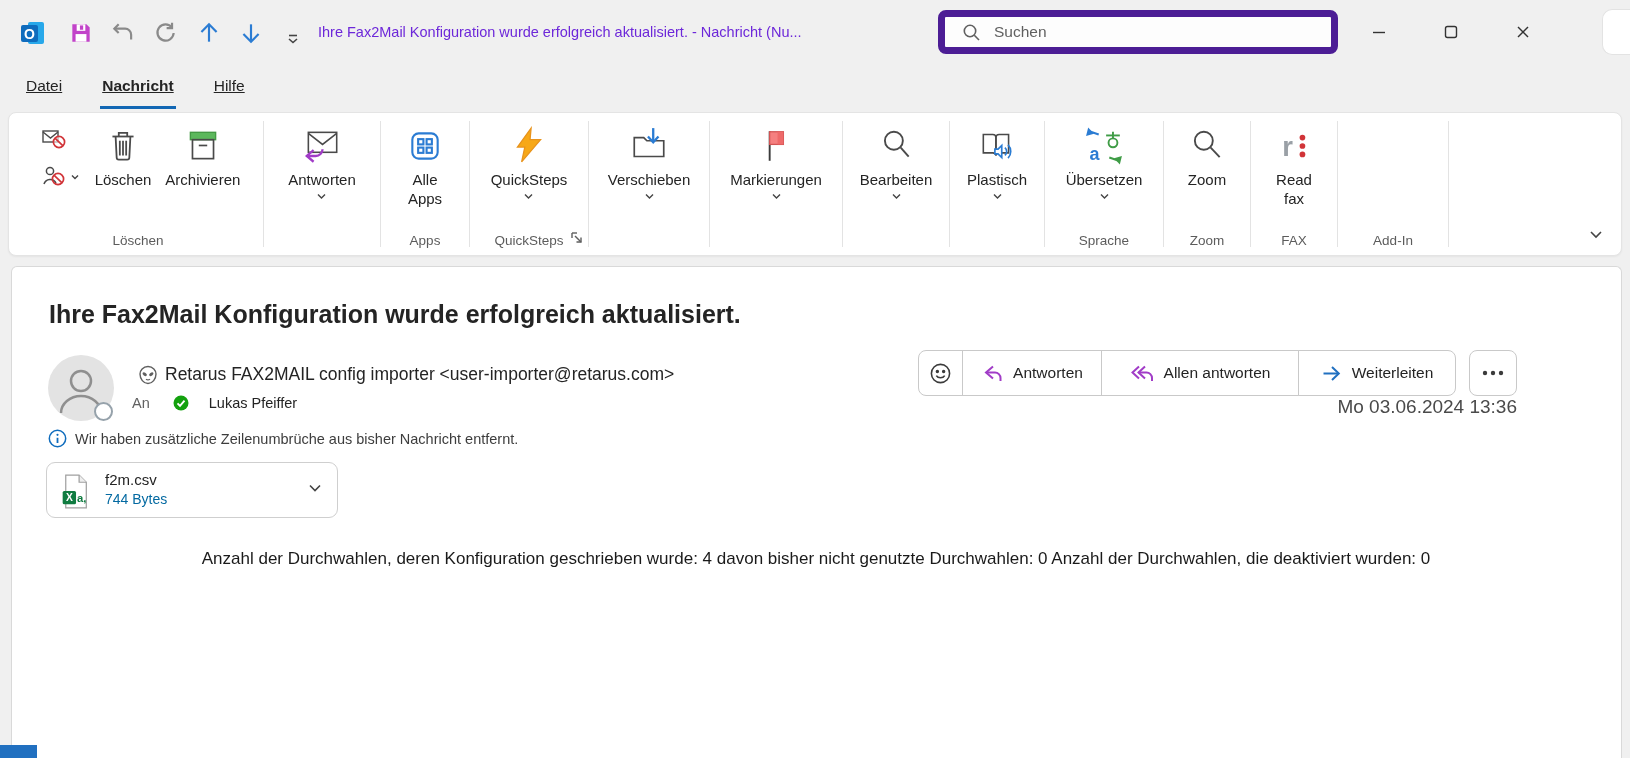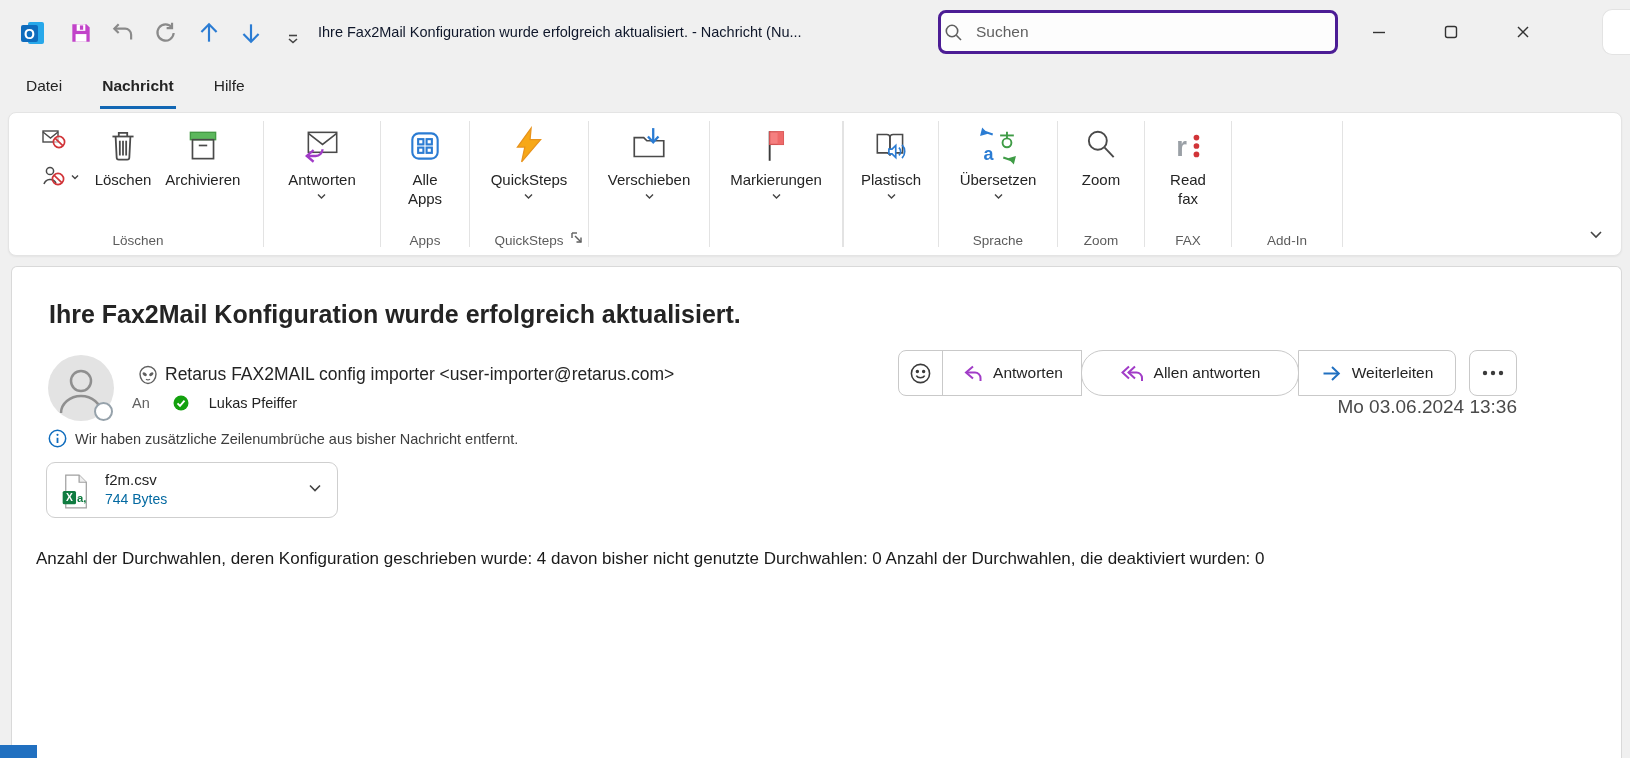--- a/index.html
+++ b/index.html
@@ -3,28 +3,28 @@
 <meta charset="utf-8">
 <style>
   * { margin:0; padding:0; box-sizing:border-box; }
   html,body { width:1630px; height:758px; overflow:hidden; }
   body { background:#f0f0f0; font-family:"Liberation Sans","DejaVu Sans",sans-serif; color:#242424; position:relative; }
   .i { display:inline-flex; align-items:center; justify-content:center; }
 
   
   #titlebar { position:absolute; left:0; top:0; width:1630px; height:64px; }
   .qatbtn { position:absolute; top:18px; width:30px; height:30px; display:flex; align-items:center; justify-content:center; border-radius:4px; }
-  #win-title { position:absolute; left:318px; top:0; height:64px; line-height:64px; font-size:14.5px; color:#0f172a; white-space:nowrap; }
-  #searchbox { position:absolute; left:938px; top:10px; width:400px; height:44px; background:#fdfdfd; border:3px solid #4c1d95; border-radius:8px; display:flex; align-items:center; padding-left:2px; }
+  #win-title { position:absolute; left:318px; top:0; height:64px; line-height:64px; font-size:14.5px; color:#6d28d9; white-space:nowrap; }
+  #searchbox { position:absolute; left:938px; top:10px; width:400px; height:44px; background:#fdfdfd; border:7px solid #4c1d95; border-radius:8px; display:flex; align-items:center; padding-left:16px; }
   #searchbox .ph { font-size:15.5px; color:#5f5f5f; margin-left:12px; }
   .winctl { position:absolute; top:21px; width:22px; height:22px; display:flex; align-items:center; justify-content:center; }
   #edge-panel { position:absolute; left:1602px; top:9px; width:28px; height:46px; background:#ffffff; border:1px solid #e3e3e3; border-right:none; border-radius:10px 0 0 10px; }
 
   
-  #tabs { position:absolute; left:24px; top:71px; display:flex; gap:36px; height:38px; }
+  #tabs { position:absolute; left:24px; top:71px; display:flex; gap:36px; height:38px;text-decoration:underline; }
   .tab { font-size:15.5px; color:#242424; padding:6px 2px 9px 2px; }
   .tab.active { font-weight:700; border-bottom:3px solid #1267b4; }
 
   
   #ribbon { position:absolute; left:8px; top:112px; width:1614px; height:144px; background:#ffffff; border:1px solid #e4e4e4; border-radius:8px; box-shadow:0 1px 2px rgba(0,0,0,.05); display:flex; align-items:stretch; padding:0 4px; }
   .rdivider { width:1px; background:#e3e3e3; margin:8px 0; }
   .rgroup { position:relative; display:flex; flex-direction:column; align-items:center; }
   .rgroup-row { display:flex; justify-content:center; align-items:flex-start; width:100%; padding-top:6px; }
   .rgroup-name { position:absolute; bottom:7px; left:0; right:0; text-align:center; font-size:13.5px; color:#5c5c5c; }
   .rbtn { display:flex; flex-direction:column; align-items:center; padding:2px 7px; border-radius:4px; }
@@ -33,34 +33,34 @@
   .chev { margin-top:2px; }
   .g0 { width:250px; } .g1 { width:116px; } .g2 { width:88px; } .g3 { width:118px; }
   .g4 { width:120px; } .g5 { width:132px; } .g6 { width:106px; } .g7 { width:94px; }
   .g8 { width:118px; } .g9 { width:86px; } .g10 { width:86px; } .g11 { width:110px; }
   .small-col { display:flex; flex-direction:column; gap:12px; padding:8px 8px 0 12px; }
   .smallbtn { display:flex; align-items:center; gap:3px; }
   #dialog-launcher { position:absolute; right:4px; bottom:6px; }
   #ribbon-collapse { position:absolute; right:16px; bottom:8px; }
 
   
-  #pane { position:absolute; left:11px; top:266px; width:1611px; height:492px; background:#ffffff; border:1px solid #d9d9d9; border-bottom:none; border-radius:6px 6px 0 0; }
+  #pane { position:absolute; left:11px; top:266px; width:1611px; height:492px; background:#ffffff; border:1px solid #d9d9d9; border-bottom:none; border-radius:6px 6px 0 0;text-align:center; }
   #subject { position:absolute; left:37px; top:33px; font-size:25px; font-weight:600; color:#242424; }
   #avatar { position:absolute; left:36px; top:88px; width:66px; height:66px; border-radius:50%; background:#e3e3e3; overflow:hidden; }
   #presence-ring { position:absolute; left:82px; top:135px; width:19px; height:19px; border-radius:50%; background:#ffffff; border:2.5px solid #96a2ab; }
   #sender-line { position:absolute; left:126px; top:97px; display:flex; align-items:center; gap:7px; }
   #sender-line .name { font-size:17.5px; color:#242424; white-space:nowrap; }
   #to-line { position:absolute; left:120px; top:128px; display:flex; align-items:center; gap:20px; }
   #to-line .to { font-size:14.5px; color:#616161; margin-right:3px; }
   #to-line .rcpt { font-size:14.5px; color:#242424; }
   .actions { position:absolute; top:83px; right:165px; display:flex; height:46px; }
   .seg { display:flex; align-items:center; justify-content:center; gap:9px; border:1px solid #c9c9c9; background:#fff; margin-left:-1px; font-size:15.5px; color:#242424; }
   .seg:first-child { border-radius:8px 0 0 8px; margin-left:0; }
   .seg:last-child { border-radius:0 8px 8px 0; }
-  .seg.w-smiley { width:45px; } .seg.w-reply { width:140px; } .seg.w-replyall { width:218px;border-radius:22px; } .seg.w-fwd { width:158px; }
+  .seg.w-smiley { width:45px; } .seg.w-reply { width:140px; } .seg.w-replyall { width:198px; } .seg.w-fwd { width:158px; }
   #more-btn { position:absolute; top:83px; right:104px; width:48px; height:46px; border:1px solid #c9c9c9; border-radius:8px; background:#fff; display:flex; align-items:center; justify-content:center; }
   #sent-date { position:absolute; top:129px; right:104px; font-size:19px; color:#4a4a4a; }
   #notice { position:absolute; left:36px; top:162px; display:flex; align-items:center; gap:8px; }
   #notice .txt { font-size:14.5px; color:#3d3d3d; }
   #attachment { position:absolute; left:34px; top:195px; width:292px; height:56px; border:1px solid #cfcfcf; border-radius:9px; background:#ffffff; }
   #attachment .fname { position:absolute; left:58px; top:8px; font-size:15px; color:#242424; }
   #attachment .fsize { position:absolute; left:58px; top:28px; font-size:14px; color:#0369a1; }
   #attachment .fic { position:absolute; left:13px; top:10px; }
   #attachment .achev { position:absolute; right:14px; top:17px; }
   #body-text { position:absolute; left:24px; top:282px; width:1560px; font-size:17px; color:#1a1a1a; }
@@ -306,20 +306,37 @@
         <span class="lbl">Markierungen</span>
         <svg class="chev" width="11" height="9" viewBox="0 0 11 9" fill="none" stroke="#444444" stroke-width="1.4">
             <path d="M2 2.5 L5.5 6 L9 2.5"></path>
           </svg>
       </div>
     </div>
     <span class="rgroup-name"></span>
   </div>
   <div class="rdivider"></div>
 
+  <div class="rgroup g6">
+    <div class="rgroup-row">
+      <div class="rbtn">
+        <span class="ic">
+          <svg width="38" height="38" viewBox="0 0 36 36" fill="none" stroke="#4a4a4a" stroke-width="1.8">
+              <circle cx="16" cy="13" r="8.5"></circle>
+              <path d="M22.5 19.5 L30 28"></path>
+            </svg>
+        </span>
+        <span class="lbl">Bearbeiten</span>
+        <svg class="chev" width="11" height="9" viewBox="0 0 11 9" fill="none" stroke="#444444" stroke-width="1.4">
+            <path d="M2 2.5 L5.5 6 L9 2.5"></path>
+          </svg>
+      </div>
+    </div>
+    <span class="rgroup-name"></span>
+  </div>
   <div class="rdivider"></div>
 
   <div class="rgroup g7">
     <div class="rgroup-row">
       <div class="rbtn">
         <span class="ic">
           <svg width="40" height="38" viewBox="0 0 38 36" fill="none">
               <path d="M6 7 h9 a3 3 0 0 1 3 3 v17 a3 3 0 0 0 -3 -2.5 h-9 z" stroke="#4a4a4a" stroke-width="1.5"></path>
               <path d="M30 7 h-9 a3 3 0 0 0 -3 3 v17 a3 3 0 0 1 3 -2.5 h9 z" stroke="#4a4a4a" stroke-width="1.5"></path>
               <polygon points="20,21 23.5,17.5 23.5,29 20,25.5 17,25.5 17,21" fill="#ffffff" stroke="#2b7cd3" stroke-width="1.6"></polygon>

